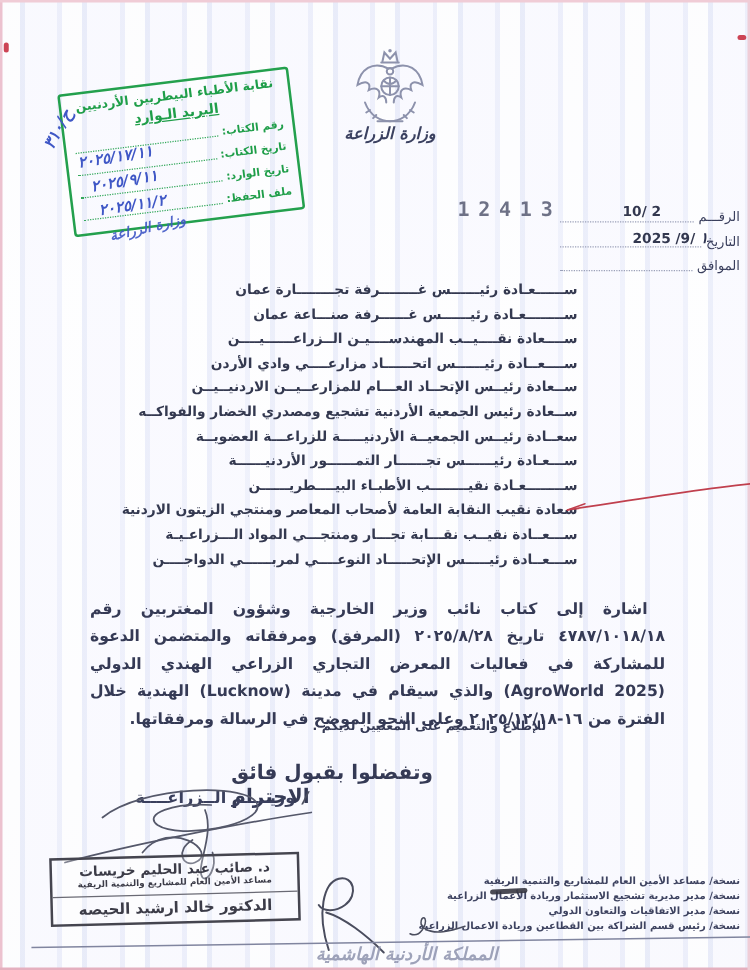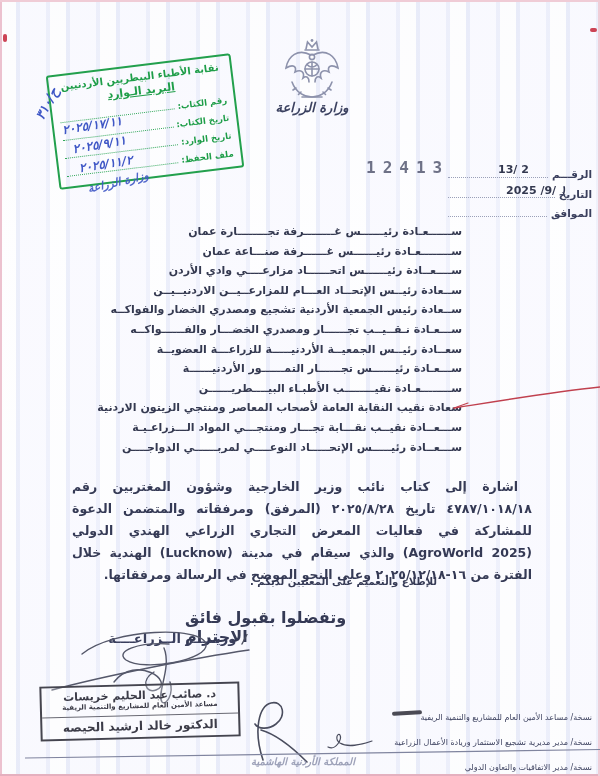--- a/index.html
+++ b/index.html
@@ -54,21 +54,21 @@
   }
 
   
   #serial-stamp{
     position:absolute;left:366px;top:158px;
     font-family:"DejaVu Sans Mono", monospace;
     font-size:16px;letter-spacing:7px;color:#565a72;font-weight:bold;opacity:.85;
   }
   .hrow{position:absolute;left:448px;width:144px;display:flex;direction:rtl;align-items:flex-end;
     font-size:10.5px;color:#3a3f5d;}
-  .hrow .lbl{white-space:nowrap;font-weight:bold;}
+  .hrow .lbl{white-space:nowrap;font-weight:normal;}
   .hrow .dots{flex:1;border-bottom:1px dotted #9aa0b8;margin:0 4px 2px 0;height:8px;}
   .hval{position:absolute;direction:ltr;font-weight:bold;font-size:11px;color:#33384f;white-space:nowrap;}
   #number-value{left:498px;top:163px;}
   #date-value{left:478px;top:183px;margin-left:28px;}
   #date-value .pen{color:#2e3350;font-style:italic;font-size:12px;}
 
   
   #recipients{position:absolute;right:138px;top:222px;direction:rtl;text-align:right;}
   .recipient-line{font-size:11px;font-weight:bold;color:#343950;line-height:19.6px;white-space:nowrap;}
 
@@ -103,29 +103,29 @@
   }
   #official-name-stamp .n1{font-size:11px;font-weight:bold;padding-top:3px;white-space:nowrap;}
   #official-name-stamp .r1{font-size:7px;font-weight:bold;white-space:nowrap;}
   #official-name-stamp .n2{font-size:12px;font-weight:bold;border-top:1px solid #6a6a74;
     margin-top:5px;padding:3px 0 4px 0;white-space:nowrap;}
 
   #r-mark{position:absolute;left:233px;top:696px;}
 
   
   #cc-list{position:absolute;right:8px;top:699px;direction:rtl;text-align:right;}
-  .cc-line{font-size:8px;line-height:12px;color:#3e4360;font-weight:normal;position:relative;white-space:nowrap;margin-top:13px;}
+  .cc-line{font-size:8px;line-height:12px;color:#3e4360;font-weight:bold;position:relative;white-space:nowrap;}
   #cc-strike{position:absolute;left:392px;top:711px;width:30px;height:4px;background:#32323c;
     transform:rotate(-3deg);border-radius:2px;opacity:.88;}
   #cc-scribble{position:absolute;left:326px;top:731px;}
 
   #footer-rule{position:absolute;left:25px;top:748px;}
   #kingdom-watermark{
-    position:absolute;left:208px;top:756px;width:190px;text-align:center;
-    font-size:10px;font-weight:bold;font-style:italic;color:#8e93ad;letter-spacing:1px;opacity:.85;
+    position:absolute;left:208px;top:756px;width:190px;text-align:right;
+    font-size:14px;font-weight:bold;font-style:italic;color:#8e93ad;letter-spacing:1px;opacity:.85;
   }
   svg{display:block;}
 </style>
 </head>
 <body>
 
 <div id="page">
 
   <div id="edge-left" class="edge"></div>
   <div id="edge-top" class="edge"></div>
@@ -178,41 +178,41 @@
     </svg>
   </div>
   <div id="ministry-calligraphy">وزارة الزراعة</div>
 
   <div id="serial-stamp">12413</div>
 
   <div class="hrow" style="top:168px;">
     <span class="lbl">الرقـــم</span>
     <span class="dots"></span>
   </div>
-  <div class="hval" id="number-value">13/ 2</div>
+  <div class="hval" id="number-value">10/ 2</div>
   <div class="hrow" style="top:188px;">
     <span class="lbl">التاريخ</span>
     <span class="dots"></span>
   </div>
   <div class="hval" id="date-value">
     <span>2025 /9/</span>
     <span class="pen">١</span>
   </div>
   <div class="hrow" style="top:207px;">
     <span class="lbl">الموافق</span>
     <span class="dots"></span>
   </div>
 
   <div id="recipients">
     <div class="recipient-line">ســــــعـادة رئيــــــس غــــــــرفة تجــــــــارة عمان</div>
     <div class="recipient-line">ســــــــعـادة رئيــــــس غــــــرفة صنـــاعة عمان</div>
+    <div class="recipient-line">ســــعادة نقــــيــب المهندســــيـن الــزراعــــــيــــن</div>
     <div class="recipient-line">ســــعــادة رئيــــــس اتحــــــاد مزارعــــي وادي الأردن</div>
     <div class="recipient-line">ســعادة رئيــس الإتحــاد العـــام للمزارعــيــن الاردنيــيــن</div>
     <div class="recipient-line">ســعادة رئيس الجمعية الأردنية تشجيع ومصدري الخضار والفواكــه</div>
-    <div class="recipient-line">ســـعـادة نـقــيــب تجــــــار ومصدري الخضـــار والفــــــواكــه</div>
     <div class="recipient-line">سعــادة رئيــس الجمعيــة الأردنيـــــة للزراعـــة العضويــة</div>
     <div class="recipient-line">ســـعـادة رئيــــــس تجــــــار التمــــــور الأردنيــــــة</div>
     <div class="recipient-line">ســــــــعـادة نقيــــــــب الأطبـاء البيــــطريــــــن</div>
     <div class="recipient-line">سعادة نقيب النقابة العامة لأصحاب المعاصر ومنتجي الزيتون الاردنية</div>
     <div class="recipient-line">ســـعــادة نقيــب نقـــابة تجـــار ومنتجـــي المواد الـــزراعـيـة</div>
     <div class="recipient-line">ســـعــادة رئيـــــس الإتحـــــاد النوعــــي لمربــــــي الدواجــــن</div>
   </div>
 
   <div id="red-pen-mark">
     <svg width="150" height="28" viewBox="0 0 150 28">

